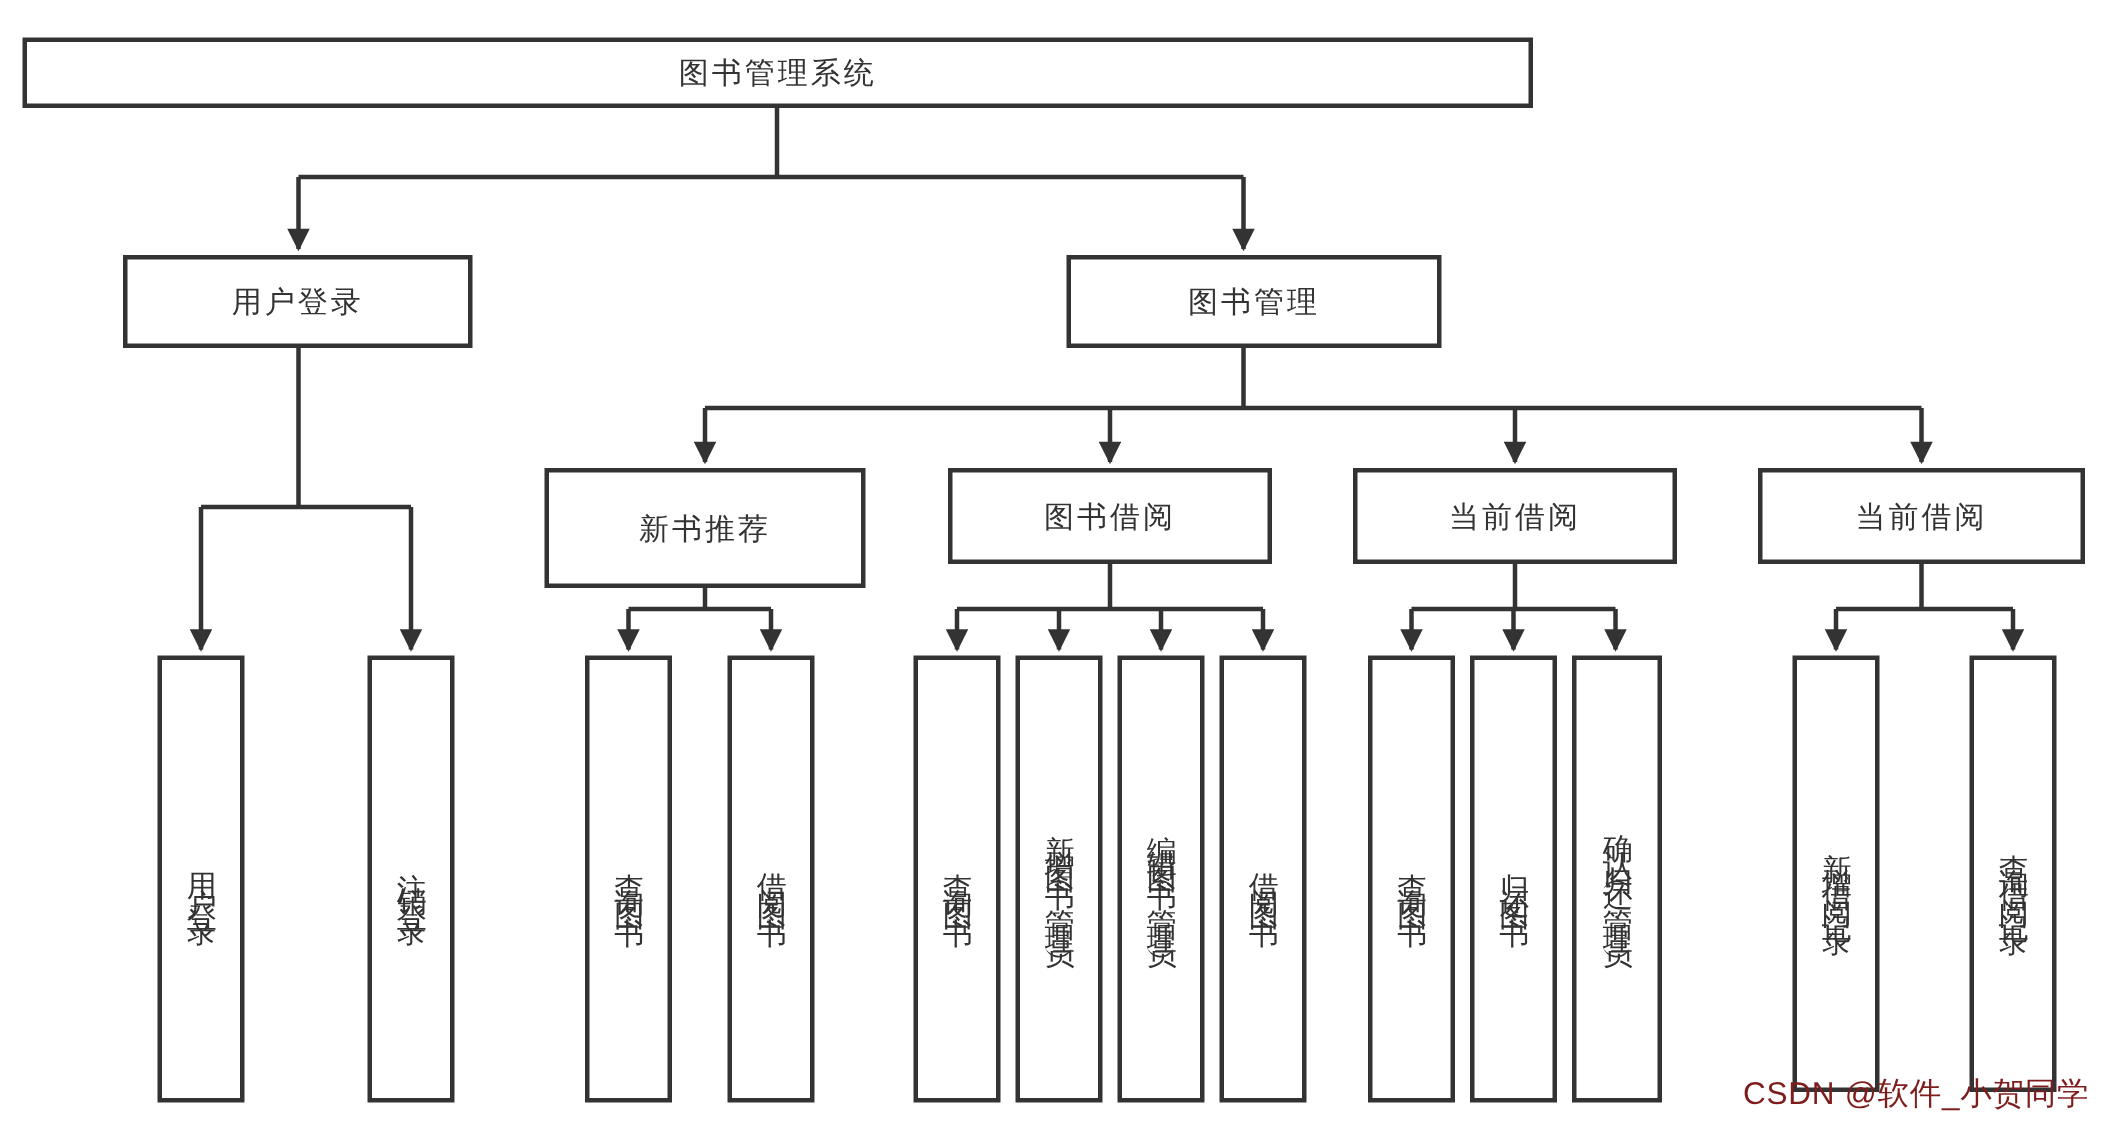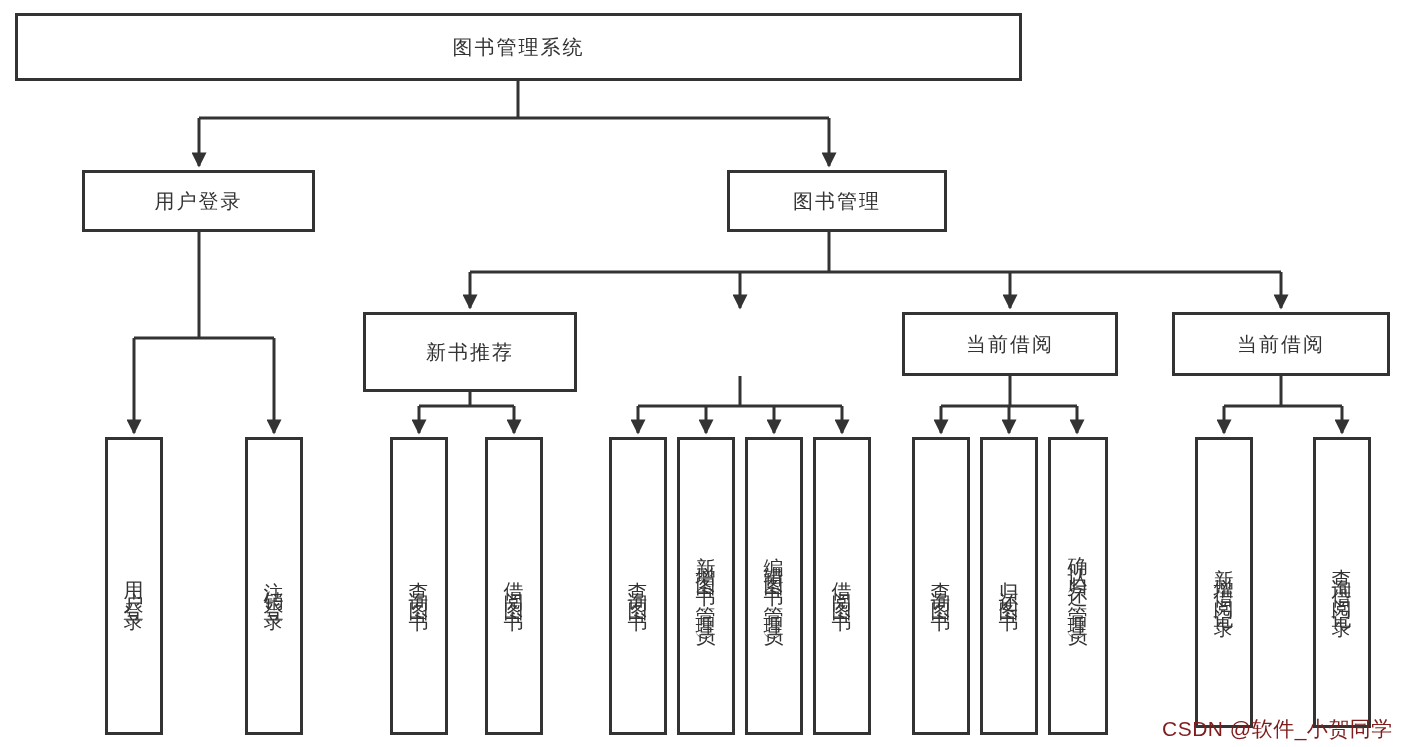--- a/index.html
+++ b/index.html
@@ -92,26 +92,27 @@
       <line x1="1009" y1="406" x2="1009" y2="433" marker-end="url(#ah)"></line>
       <line x1="1077" y1="406" x2="1077" y2="433" marker-end="url(#ah)"></line>
 
       <path d="M1281,376 V406"></path>
       <path d="M1224,406 H1342"></path>
       <line x1="1224" y1="406" x2="1224" y2="433" marker-end="url(#ah)"></line>
       <line x1="1342" y1="406" x2="1342" y2="433" marker-end="url(#ah)"></line>
     </g>
   </svg>
 
-  <div class="node" style="left:15px;top:13px;width:1007px;height:68px;">图书管理系统</div>
+  <div class="node" style="left:15px;top:25px;width:1007px;height:47px;">图书管理系统</div>
 
   <div class="node" style="left:82px;top:170px;width:233px;height:62px;">用户登录</div>
-  <div class="node" style="left:711px;top:170px;width:220px;height:62px;margin-left:16px;">图书管理</div>
+  <div class="node" style="left:711px;top:170px;width:250px;height:62px;">图书管理</div>
 
   <div class="node" style="left:363px;top:312px;width:214px;height:80px;">新书推荐</div>
+  <div class="node" style="left:632px;top:312px;width:216px;height:64px;">图书借阅</div>
   <div class="node" style="left:902px;top:312px;width:216px;height:64px;">当前借阅</div>
   <div class="node" style="left:1172px;top:312px;width:218px;height:64px;">当前借阅</div>
 
   <div class="node leaf" style="left:105px;top:437px;width:58px;height:298px;">
       <span>用户登录</span>
     </div>
   <div class="node leaf" style="left:245px;top:437px;width:58px;height:298px;">
       <span>注销登录</span>
     </div>
 

